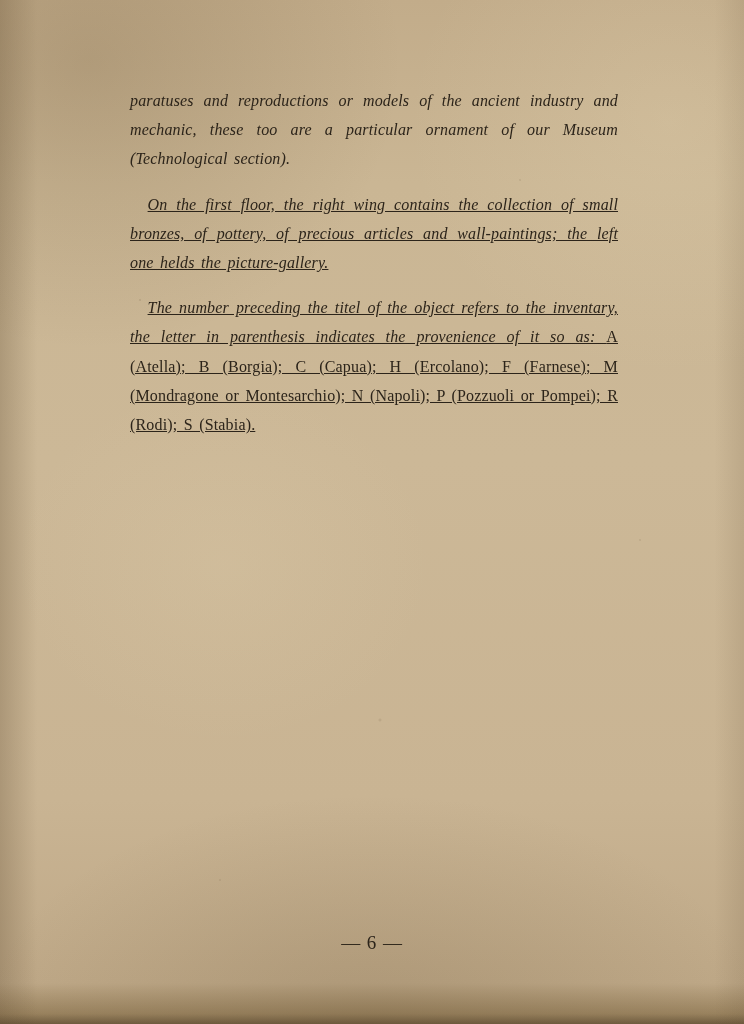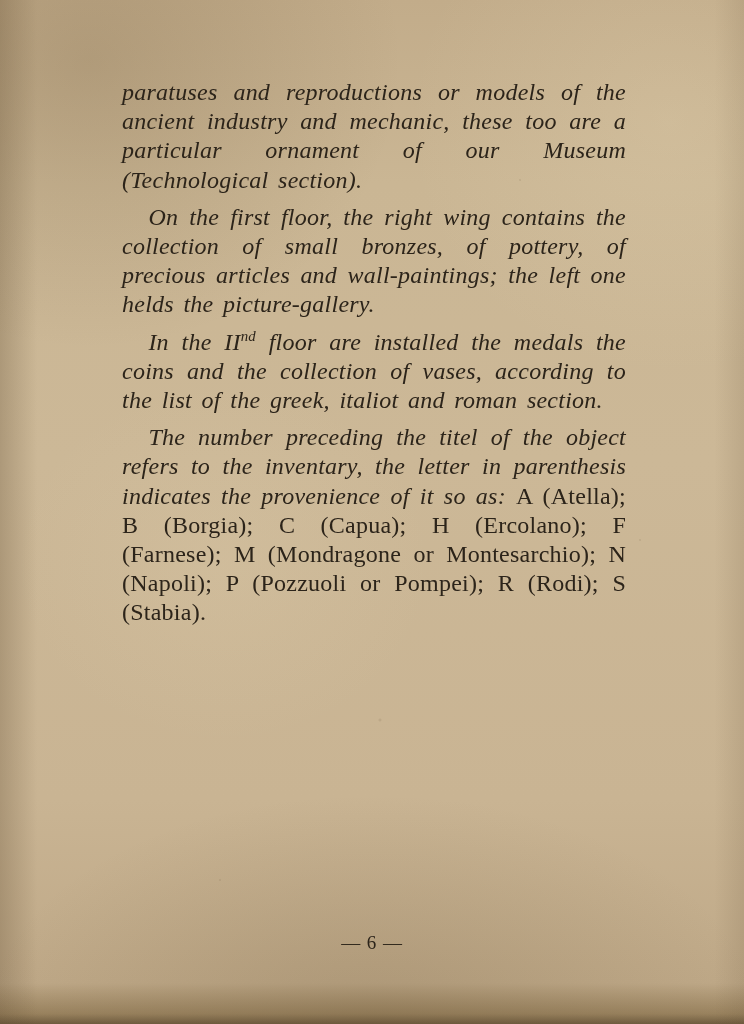--- a/index.html
+++ b/index.html
@@ -38,29 +38,30 @@
       radial-gradient(circle 1px at 300px 80px, rgba(90,70,45,0.3), transparent 70%);
   }
   .text-block {
     position: absolute;
     left: 114px;
     top: 70px;
     width: 520px;
     color: #2c241a;
   }
   .para {
-    margin: 8px;
-    font-size: 24px;
+    margin: 16px;
+    font-size: 16px;
     line-height: 29.2px;
     text-align: justify;
     word-spacing: 0.14em;
     letter-spacing: 0.01em;
   }
   .para.indent {
     text-indent: 1.1em;
+    text-decoration: underline;
   }
   .italic {
     font-style: italic;
   }
   .roman {
     font-style: normal;
   }
   sup.italic-sup {
     font-style: italic;
     font-size: 0.62em;
@@ -80,18 +81,17 @@
 </head>
 <body>
 
 <div class="page">
   <div class="grain"></div>
 
   <div class="text-block">
 
   <p class="para"><span class="italic">paratuses and reproductions or models of the ancient industry and mechanic, these too are a particular ornament of our Museum (Technological section).</span></p>
       <p class="para indent"><span class="italic">On the first floor, the right wing contains the collection of small bronzes, of pottery, of precious articles and wall-paintings; the left one helds the picture-gallery.</span></p>
-      <p class="para indent"><span class="italic">In the II</span><sup class="italic-sup">nd</sup><span class="italic"> floor are installed the medals the coins and the collection of vases, according to the list of the greek, italiot and roman section.</span></p>
       <p class="para indent"><span class="italic">The number preceding the titel of the object refers to the inventary, the letter in parenthesis indicates the provenience of it so as: </span><span class="roman">A (Atella); B (Borgia); C (Capua); H (Ercolano); F (Farnese); M (Mondragone or Montesarchio); N (Napoli); P (Pozzuoli or Pompei); R (Rodi); S (Stabia).</span></p>
     </div>
 
   <div class="page-number">— 6 —</div>
 </div>
 
 </body></html>

